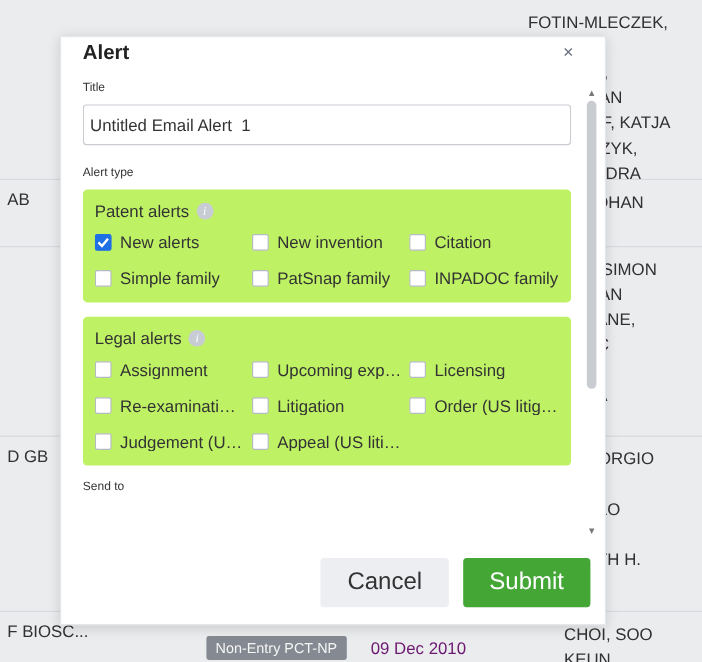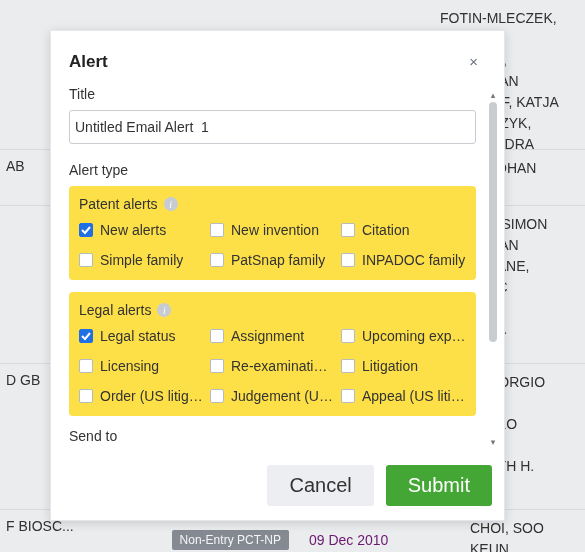--- a/index.html
+++ b/index.html
@@ -70,21 +70,21 @@
     background: #fff;
     border: 1px solid #e4e7eb;
     box-shadow: 0 2px 10px rgba(0,0,0,0.15);
     display: flex;
     flex-direction: column;
   }
   .modal-header {
     display: flex;
     align-items: center;
     justify-content: space-between;
-    padding: 20px 22px 14px 18px;
+    padding: 2px 22px 14px 18px;
   }
   .modal-title {
     font-size: 17px;
     font-weight: 700;
     color: #222;
   }
   .close-x {
     font-size: 15px;
     color: #6b7280;
     cursor: pointer;
@@ -127,35 +127,35 @@
   .scroll-thumb {
     position:absolute;
     top:12px;
     height:240px;
     width:8px;
     background:#c9ccd1;
     border-radius:4px;
     cursor:pointer;
   }
   .field-label {
-    font-size: 14px;
+    font-size: 10px;
     color: #333;
     margin-bottom: 8px;
   }
   .text-input {
     width: 100%;
     border: 1px solid #c9ccd1;
     border-radius: 3px;
     padding: 8px 5px;
     font-size: 14px;
     color: #333;
     margin-bottom: 18px;
   }
   .panel {
-    background: #fde047;
+    background: #bef264;
     border-radius: 4px;
     padding: 10px 10px 4px 10px;
     margin-bottom: 12px;
   }
   .panel-head {
     font-size: 14px;
     color: #333;
     margin-bottom: 10px;
     display:flex;
     align-items:center;
@@ -335,28 +335,20 @@
         </div>
       </div>
 
       <div class="panel">
         <div class="panel-head">
           <span>Legal alerts</span>
           <span class="info-icon">i</span>
         </div>
         <div class="check-grid">
           <label class="chk">
-              <span class="box checked">
-                <svg viewBox="0 0 10 10">
-                  <path d="M1 5 L4 8 L9 2" stroke="#fff" stroke-width="2" fill="none"></path>
-                </svg>
-              </span>
-              <span class="chk-label">Legal status</span>
-            </label>
-          <label class="chk">
               <span class="box"></span>
               <span class="chk-label">Assignment</span>
             </label>
           <label class="chk">
               <span class="box"></span>
               <span class="chk-label">Upcoming expir...</span>
             </label>
           <label class="chk">
               <span class="box"></span>
               <span class="chk-label">Licensing</span>

